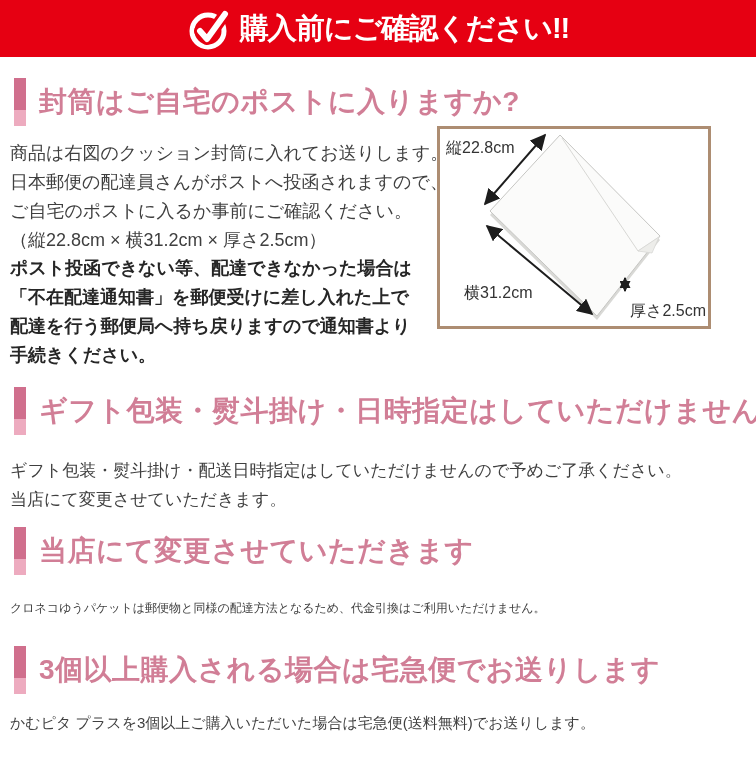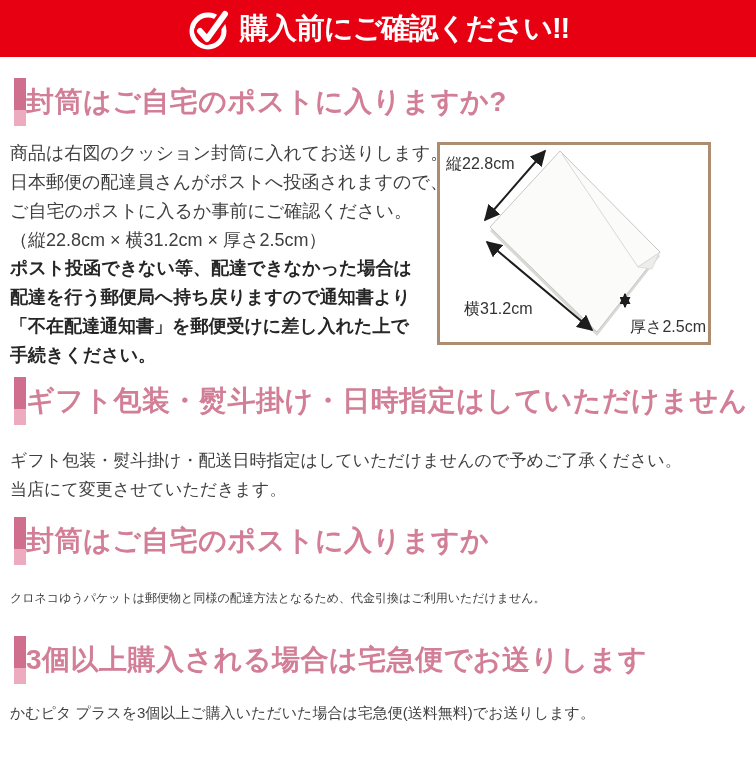--- a/index.html
+++ b/index.html
@@ -4,38 +4,38 @@
 <style>
   html,body{margin:0;padding:0;background:#fff;}
   .page{
     position:relative;width:756px;height:766px;background:#fff;overflow:hidden;
     font-family:"Liberation Sans",sans-serif;color:#3f3f3f;
   }
   
   .banner{height:57px;background:#e60012;display:flex;align-items:center;justify-content:center;gap:9px;}
   .banner-text{color:#ffffff;font-size:29px;font-weight:bold;letter-spacing:-1px;}
   
-  .sec-head{display:flex;align-items:center;margin-left:14px;height:48px;}
+  .sec-head{display:flex;align-items:center;gap:13px;margin-left:14px;height:48px;}
   .accent-bar{flex:0 0 12px;width:12px;height:48px;
     background:linear-gradient(to bottom,#d06f8d 0,#d06f8d 66%,#edabbf 66%,#edabbf 100%);}
   .sec-head h2{margin:0;font-size:28px;font-weight:bold;color:#d17e96;letter-spacing:0.5px;white-space:nowrap;}
   
   .bodytext{margin-left:10px;font-size:18px;line-height:29px;}
   .bodytext .line{white-space:nowrap;}
   .bold .line, .line.bold{font-weight:bold;color:#262626;font-family:Liberation Mono, monospace;}
   #h1{margin-top:21px;}
   #body1{margin-top:13px;width:430px;}
-  #h2{margin-top:6px;}
+  #h2{margin-top:16px;}
   #body2{margin-top:21px;font-size:17px;}
   #h3{margin-top:13px;}
   #body3{margin-top:19px;font-size:12px;}
   #h4{margin-top:23px;}
   #body4{margin-top:14px;font-size:15px;}
   
-  .diagram{position:absolute;left:437px;top:142px;width:268px;height:197px;
+  .diagram{position:absolute;left:437px;top:126px;width:268px;height:197px;
     border:3px solid #ad8d72;background:#ffffff;box-sizing:content-box;}
   .diagram svg{display:block;}
   .diagram text{font-family:"Liberation Sans",sans-serif;font-size:16px;fill:#333;}
 </style>
 </head>
 <body>
 
 <div class="page">
 
   <div class="banner">
@@ -51,22 +51,22 @@
     <span class="accent-bar"></span>
     <h2>封筒はご自宅のポストに入りますか?</h2>
   </div>
 
   <div class="bodytext" id="body1">
     <div class="line">商品は右図のクッション封筒に入れてお送りします。</div>
     <div class="line">日本郵便の配達員さんがポストへ投函されますので、</div>
     <div class="line">ご自宅のポストに入るか事前にご確認ください。</div>
     <div class="line">（縦22.8cm × 横31.2cm × 厚さ2.5cm）</div>
     <div class="line bold">ポスト投函できない等、配達できなかった場合は</div>
+    <div class="line bold">「不在配達通知書」を郵便受けに差し入れた上で</div>
     <div class="line bold">配達を行う郵便局へ持ち戻りますので通知書より</div>
-    <div class="line bold">「不在配達通知書」を郵便受けに差し入れた上で</div>
     <div class="line bold">手続きください。</div>
   </div>
 
   <div class="diagram">
     <svg width="268" height="197" viewBox="0 0 268 197" aria-hidden="true">
       <defs>
         <marker id="ah" viewBox="0 0 10 10" refX="9" refY="5" markerWidth="8" markerHeight="8" orient="auto-start-reverse">
           <path d="M0 0 L10 5 L0 10 z" fill="#1d1d1d"></path>
         </marker>
         <marker id="ahs" viewBox="0 0 10 10" refX="9" refY="5" markerWidth="5.5" markerHeight="5.5" orient="auto-start-reverse">
@@ -95,21 +95,21 @@
     <span class="accent-bar"></span>
     <h2>ギフト包装・熨斗掛け・日時指定はしていただけません</h2>
   </div>
   <div class="bodytext" id="body2">
     <div class="line">ギフト包装・熨斗掛け・配送日時指定はしていただけませんので予めご了承ください。</div>
     <div class="line">当店にて変更させていただきます。</div>
   </div>
 
   <div class="sec-head" id="h3">
     <span class="accent-bar"></span>
-    <h2>封筒はご自宅のポストに入りますか</h2>
+    <h2>当店にて変更させていただきます</h2>
   </div>
   <div class="bodytext" id="body3">
     <div class="line">クロネコゆうパケットは郵便物と同様の配達方法となるため、代金引換はご利用いただけません。</div>
   </div>
 
   <div class="sec-head" id="h4">
     <span class="accent-bar"></span>
     <h2>3個以上購入される場合は宅急便でお送りします</h2>
   </div>
   <div class="bodytext" id="body4">

